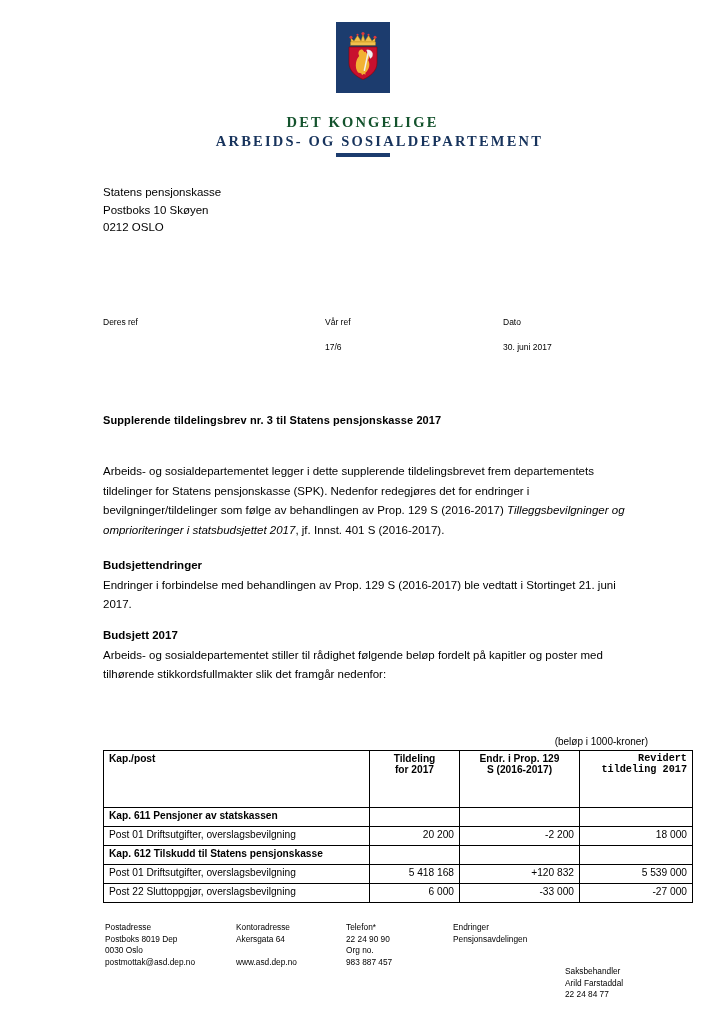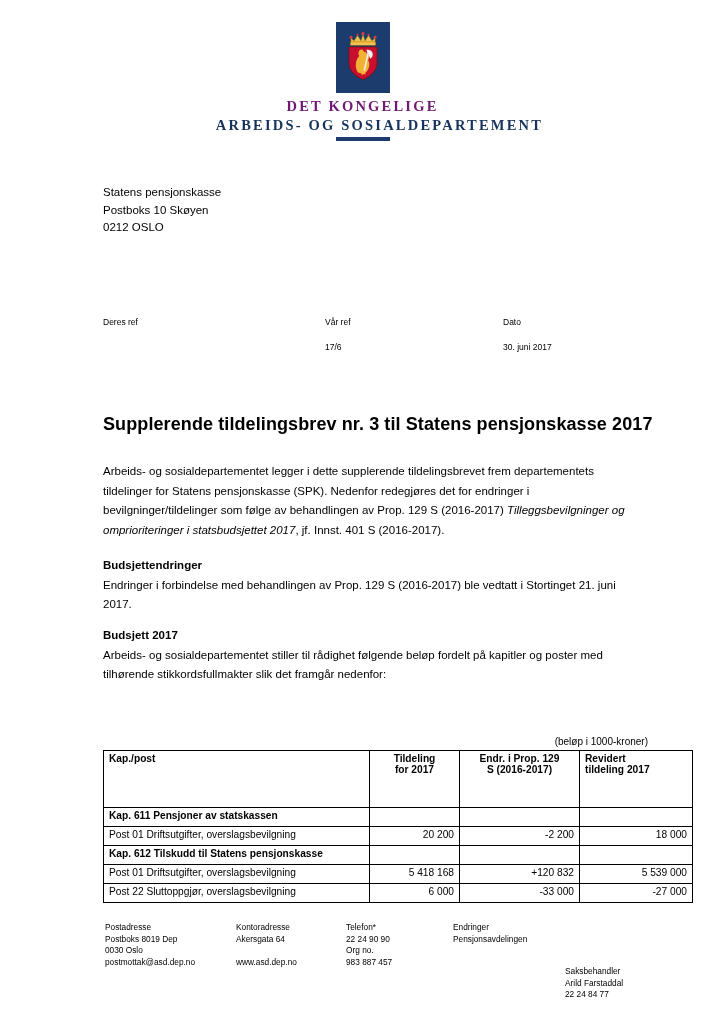--- a/index.html
+++ b/index.html
@@ -46,23 +46,23 @@
   .lh-bar {
     width: 54px;
     height: 3px;
     background: #1c3c6e;
     margin: 0 auto;
   }
   .lh-line1 {
     font-family: "Liberation Serif", serif;
     font-size: 14.5px;
     font-weight: bold;
-    color: #701a75;
+    color: #14532d;
     letter-spacing: 2.2px;
-    margin-top: 4px;
+    margin-top: 20px;
     line-height: 1.3;
   }
   .lh-line2 {
     font-family: "Liberation Serif", serif;
     font-size: 14.5px;
     font-weight: bold;
     color: #17335c;
     letter-spacing: 2.2px;
     line-height: 1.3;
     padding-left: 34px;
@@ -102,21 +102,21 @@
     margin-top: 15px;
     white-space: nowrap;
   }
   .reflbl { white-space: nowrap; }
 
   
   .doc-title {
     position: absolute;
     left: 103px;
     top: 414px;
-    font-size: 18px;
+    font-size: 11px;
     font-weight: bold;
     letter-spacing: 0.1px;
     white-space: nowrap;
   }
 
   
   .body-block {
     position: absolute;
     left: 103px;
     width: 526px;
@@ -159,21 +159,21 @@
     font-weight: bold;
     height: 52px;
     vertical-align: top;
   }
   th.c-kap {
     width: 255px;
     text-align: left;
   }
   th.c-tild { width: 79px; text-align: center; }
   th.c-endr { width: 109px; text-align: center; }
-  th.c-rev  { width: 102px; text-align: left; }
+  th.c-rev  { width: 102px; text-align: right; font-family: Liberation Mono, monospace; }
   td.lbl {
     text-align: left;
     height: 14px;
   }
   td.num {
     text-align: right;
     height: 14px;
   }
   tr.grouprow td.lbl {
     font-weight: bold;

